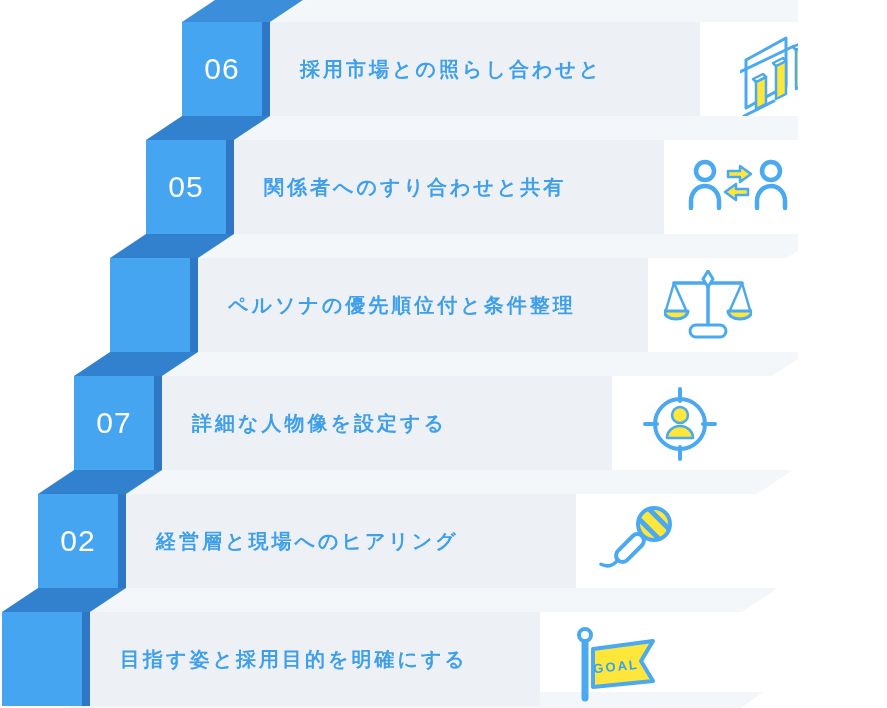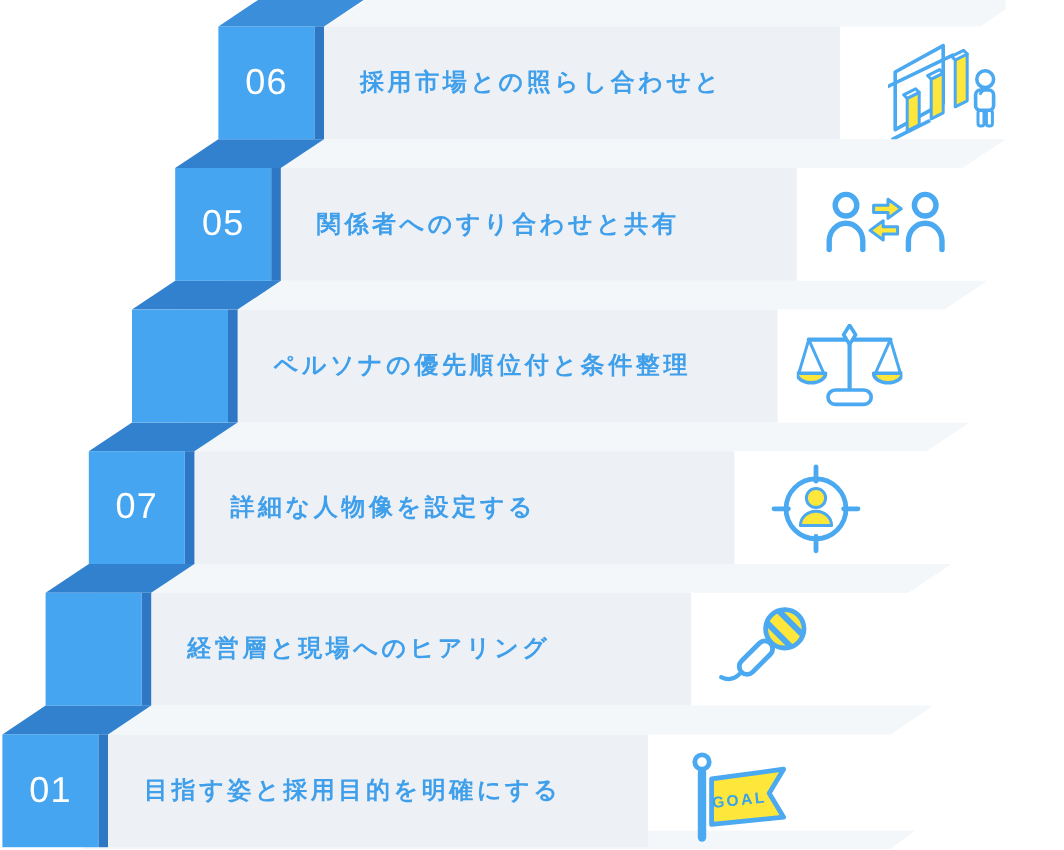--- a/index.html
+++ b/index.html
@@ -1,19 +1,18 @@
 <!DOCTYPE html>
 <html><head>
 <meta charset="utf-8">
 <style>
   html,body{margin:0;padding:0;background:#ffffff;}
   #stage{
     position:relative;width:798px;height:708px;overflow:hidden;background:#ffffff;
     font-family:"Liberation Sans","DejaVu Sans",sans-serif;
-    padding-left:40px;
   }
   #scene{position:absolute;left:0;top:0;width:887px;height:708px;}
   .step{position:absolute;height:94px;pointer-events:none;}
   .num{
     position:absolute;left:0;top:0;width:80px;height:94px;
     display:flex;align-items:center;justify-content:center;
     color:#ffffff;font-size:30px;font-weight:500;letter-spacing:1px;
   }
   .label{
     position:absolute;left:118px;top:0;height:94px;
@@ -93,26 +92,26 @@
       <span>ペルソナの優先順位付と条件整理</span>
     </div>
   </div>
   <div class="step" style="left:74px;top:376px;width:540px;">
     <div class="num">07</div>
     <div class="label">
       <span>詳細な人物像を設定する</span>
     </div>
   </div>
   <div class="step" style="left:38px;top:494px;width:540px;">
+    <div class="num">02</div>
     <div class="label">
       <span>経営層と現場へのヒアリング</span>
     </div>
   </div>
   <div class="step" style="left:2px;top:612px;width:540px;">
-    <div class="num">01</div>
     <div class="label">
       <span>目指す姿と採用目的を明確にする</span>
     </div>
   </div>
 
   <div class="icon" style="left:740px;top:26px;">
     <svg width="96" height="90" viewBox="0 0 96 90">
       <polygon class="ic-stroke" stroke-width="3" points="6,34 46,12 46,60 6,82"></polygon>
       <line class="ic-stroke" stroke-width="3" x1="0" y1="46" x2="54" y2="20"></line>
       <line class="ic-stroke" stroke-width="3" x1="4" y1="90" x2="34" y2="75"></line>

